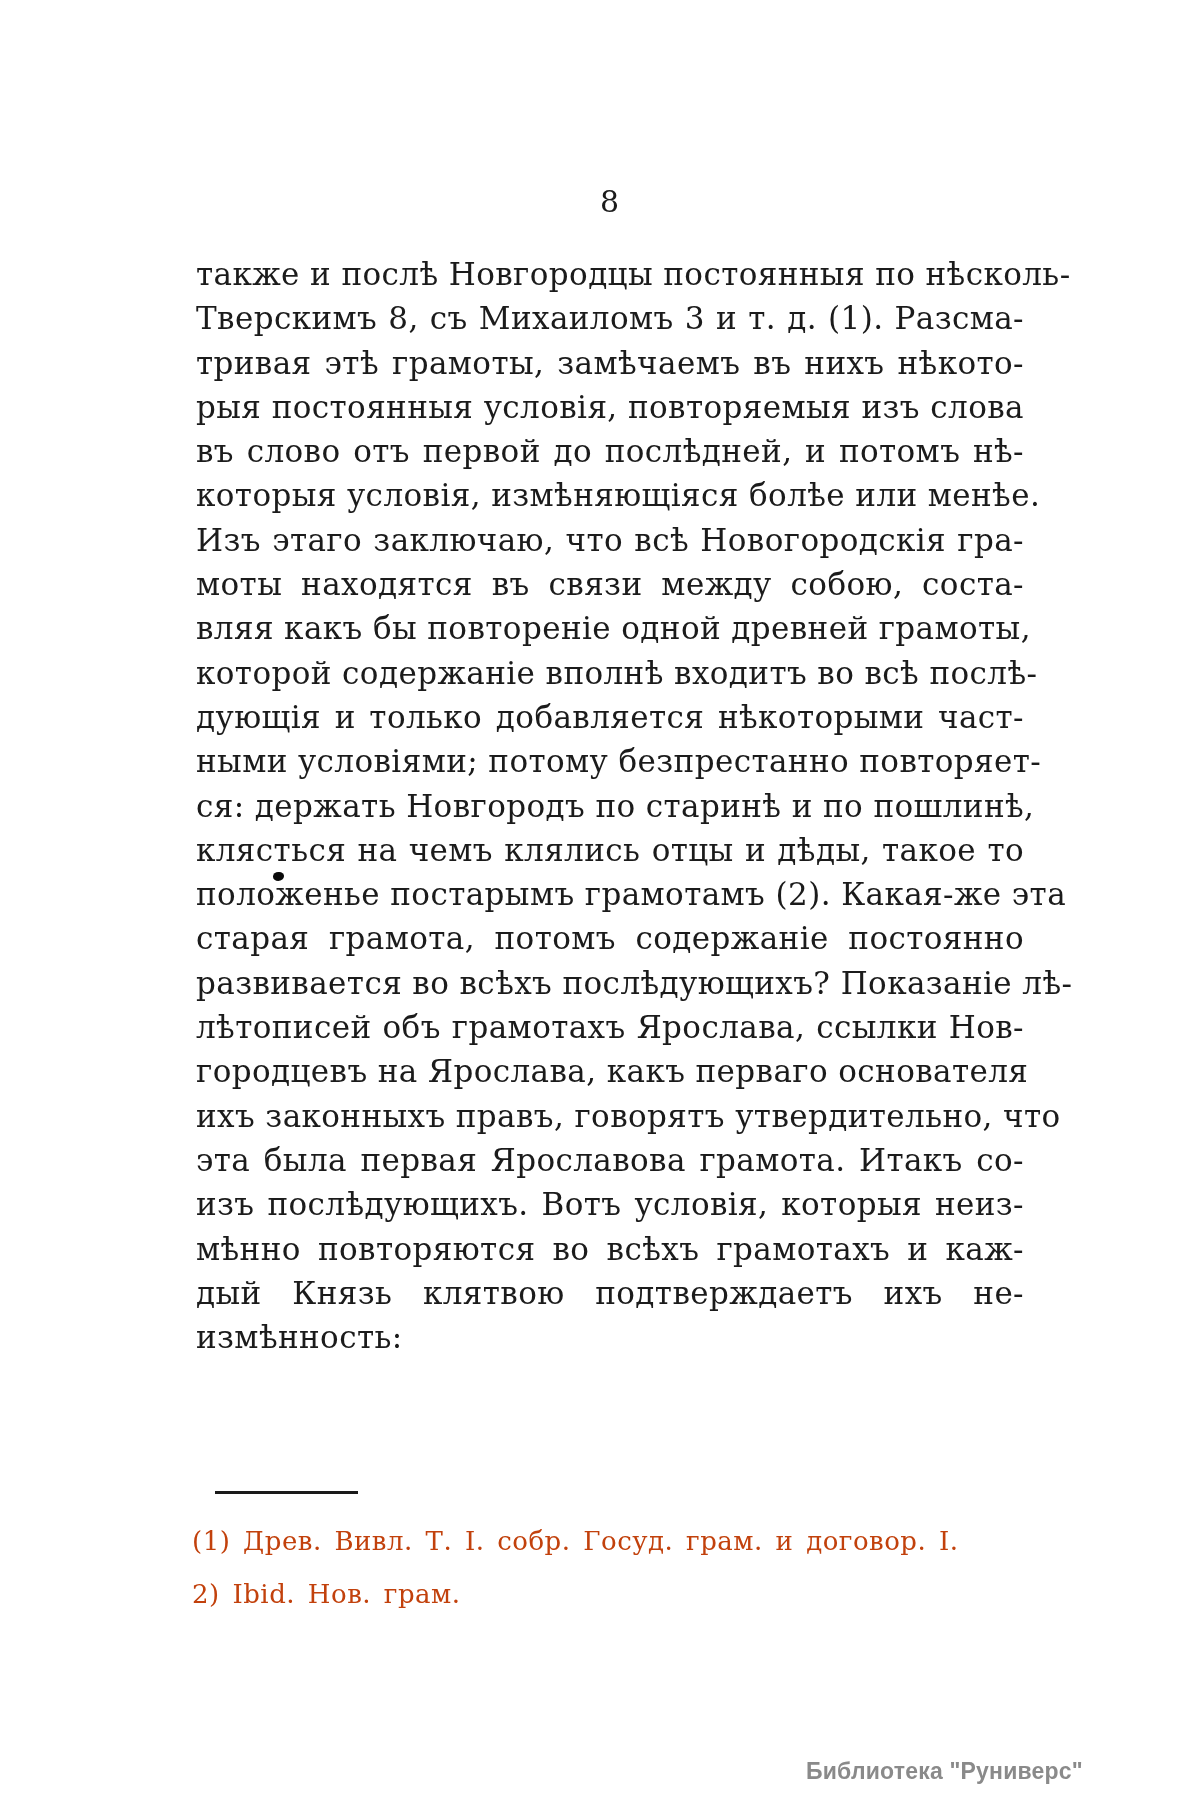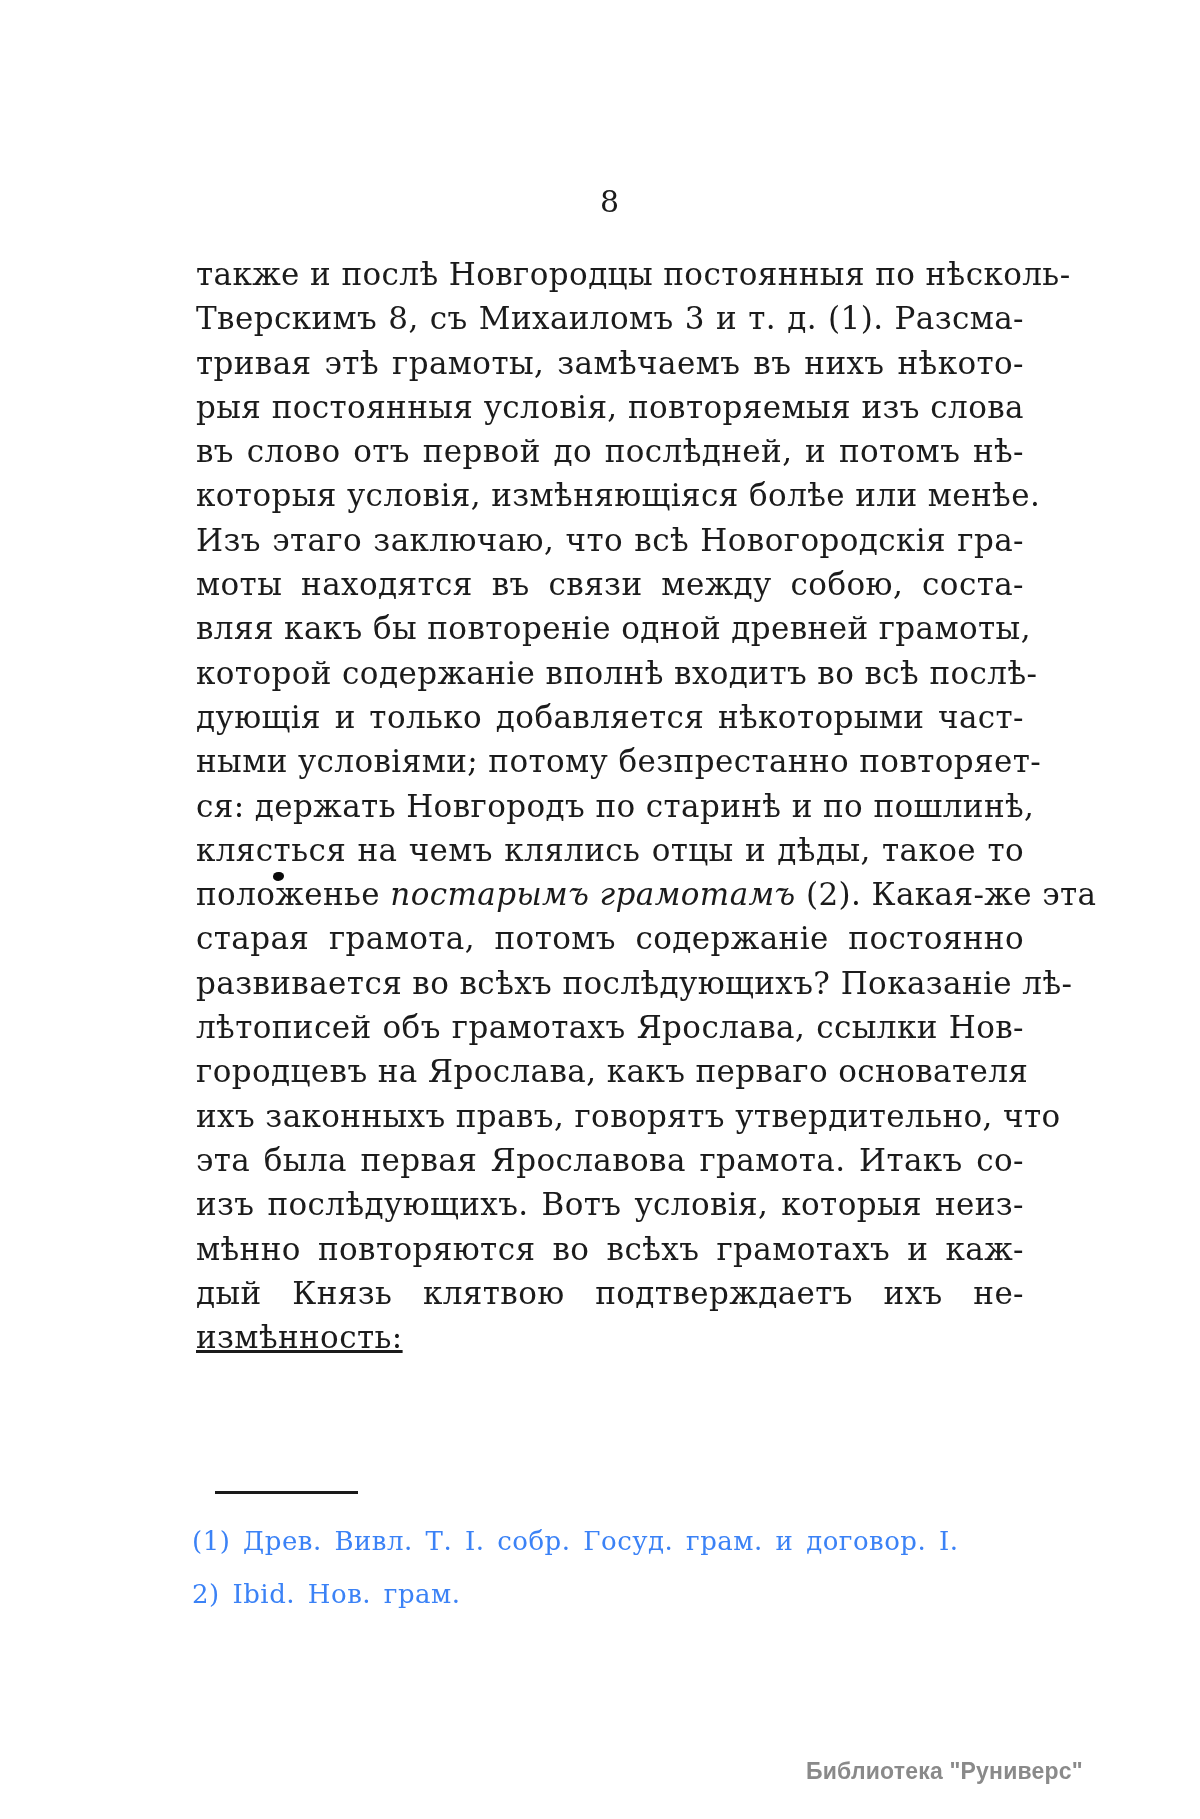--- a/index.html
+++ b/index.html
@@ -37,23 +37,22 @@
     height: 44.3px;
     letter-spacing: 0.4px;
     text-align: justify;
     text-align-last: justify;
     white-space: nowrap;
     overflow: visible;
   }
   .tline.last {
     text-align: center;
     text-align-last: left;
-    text-decoration: underline;
   }
-  .it { font-style: italic; }
+  .it { }
   .ink-blot {
     position: absolute;
     left: 273px;
     top: 872px;
     width: 11px;
     height: 9px;
     background: #0a0a0a;
     border-radius: 50% 45% 55% 50%;
   }
   .foot-rule {
@@ -63,21 +62,21 @@
     width: 143px;
     height: 3px;
     background: #1a1a1a;
   }
   .footnotes {
     position: absolute;
     left: 192px;
     top: 1524px;
     width: 840px;
     font-size: 26px;
-    color: #3b82f6;
+    color: #c2410c;
   }
   .footnote {
     line-height: 34px;
     margin-bottom: 19px;
     letter-spacing: 0.5px;
     word-spacing: 4px;
   }
   .watermark {
     position: absolute;
     left: 806px;

